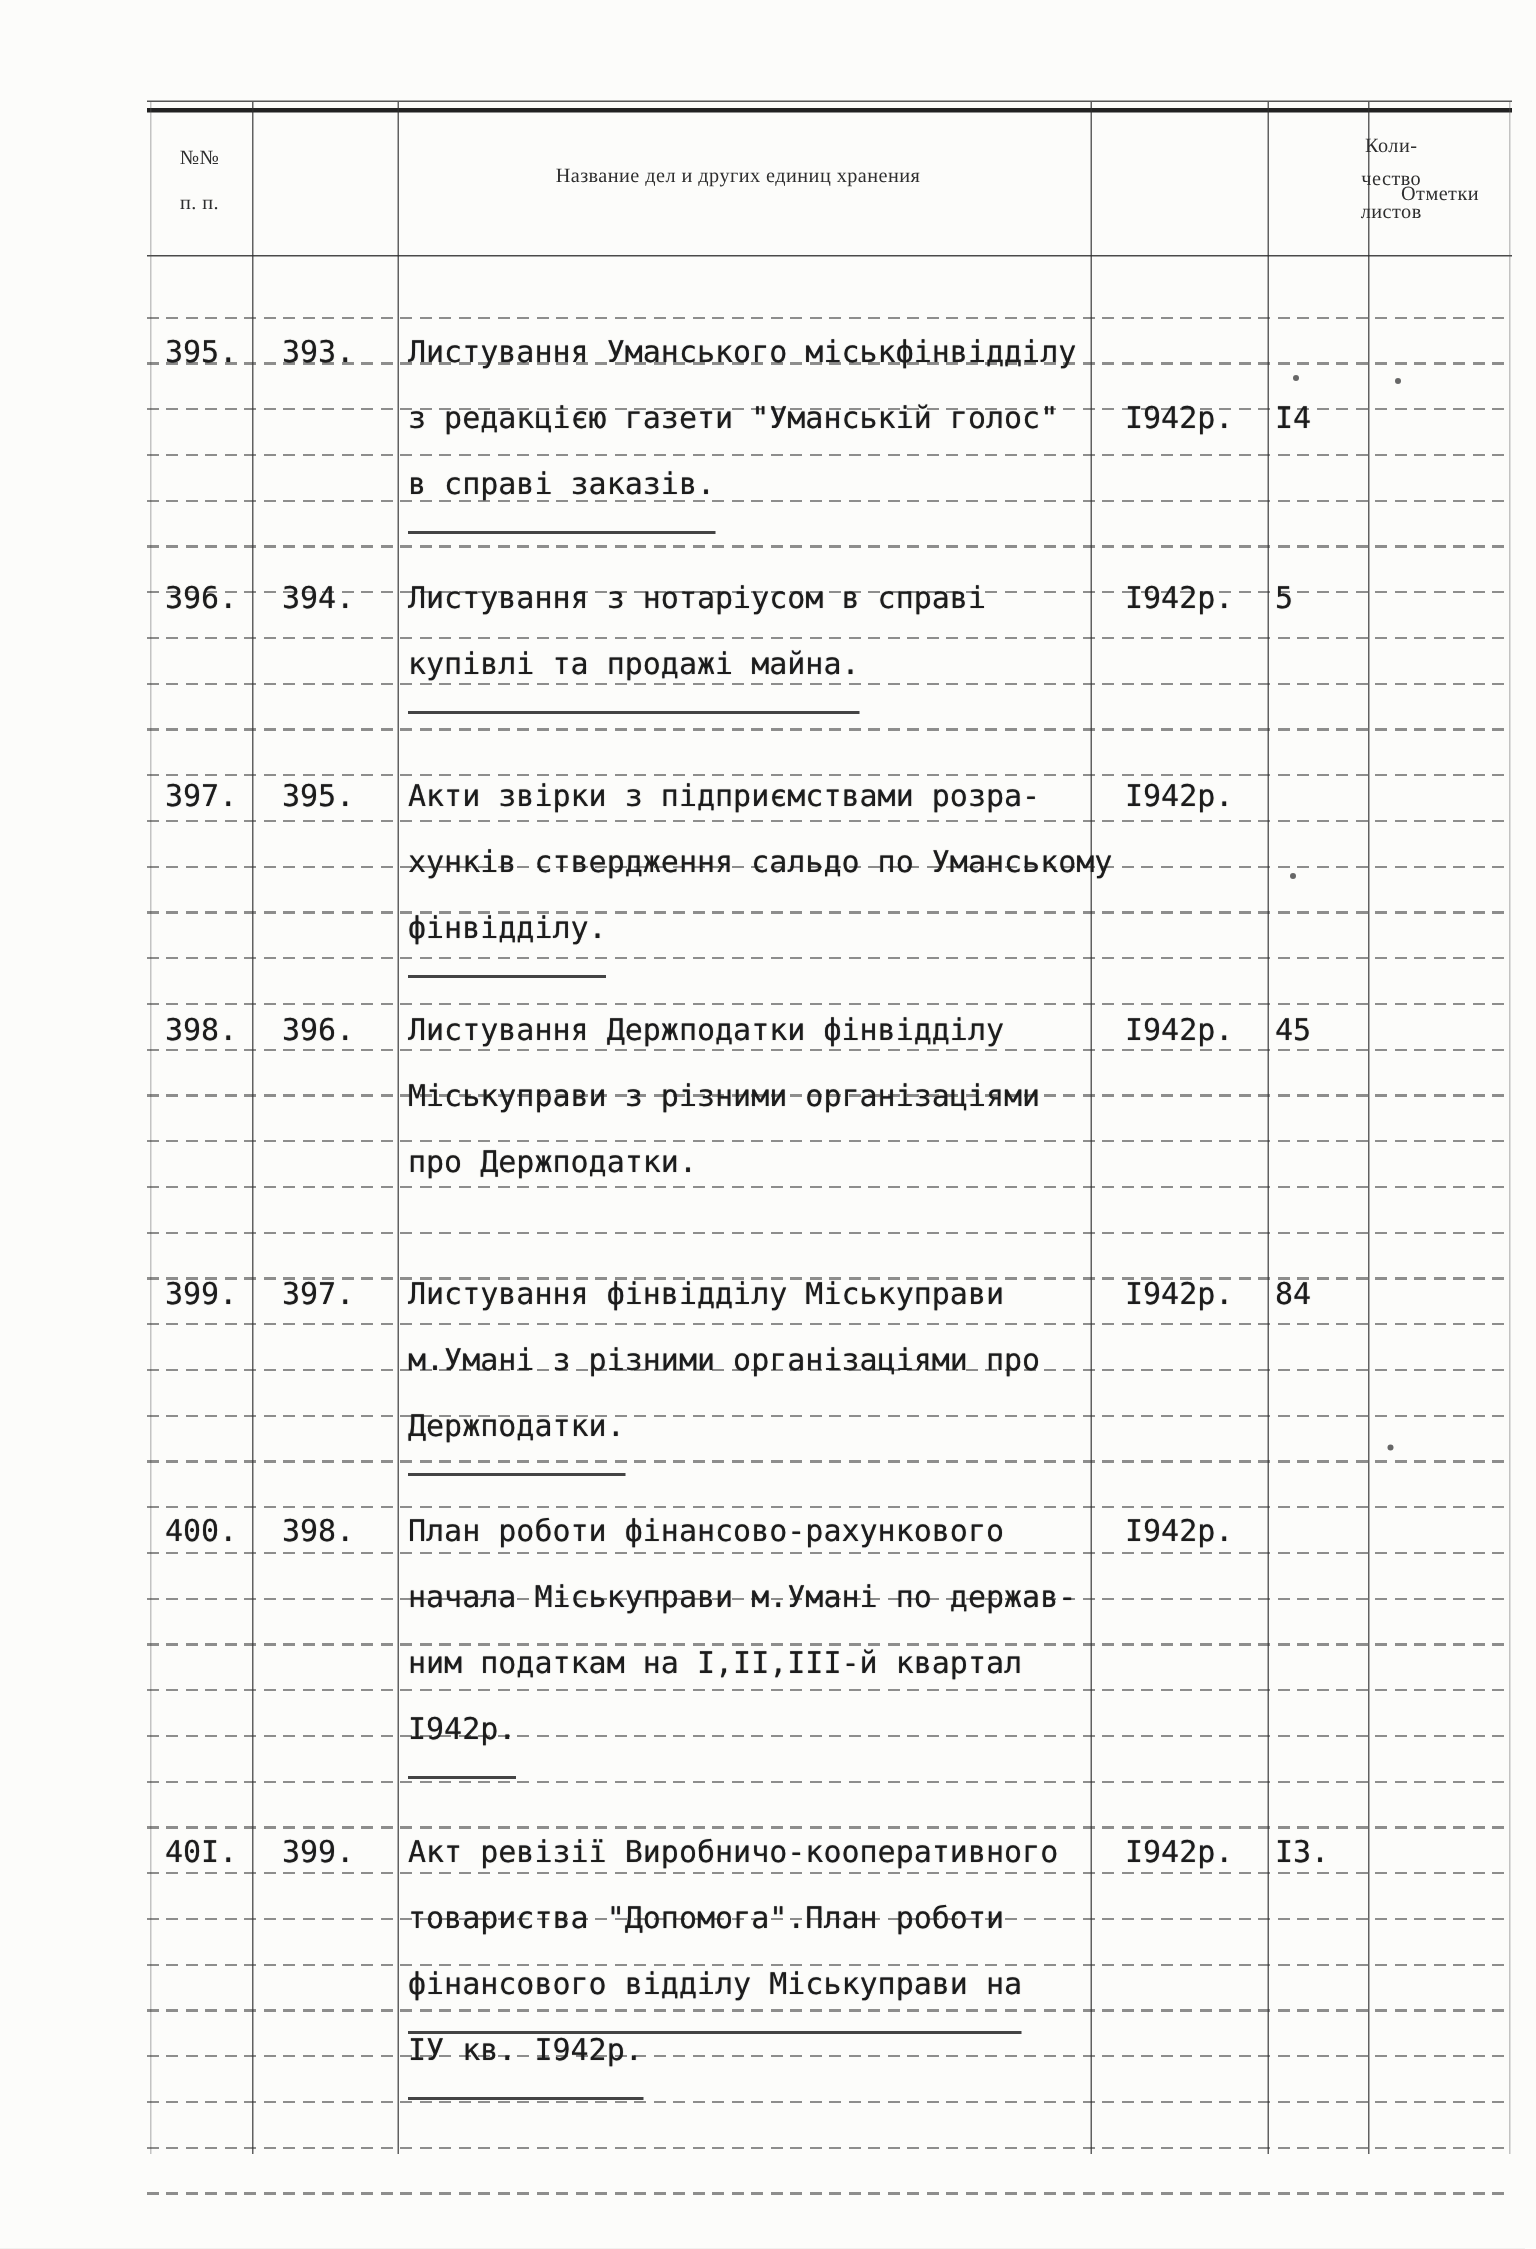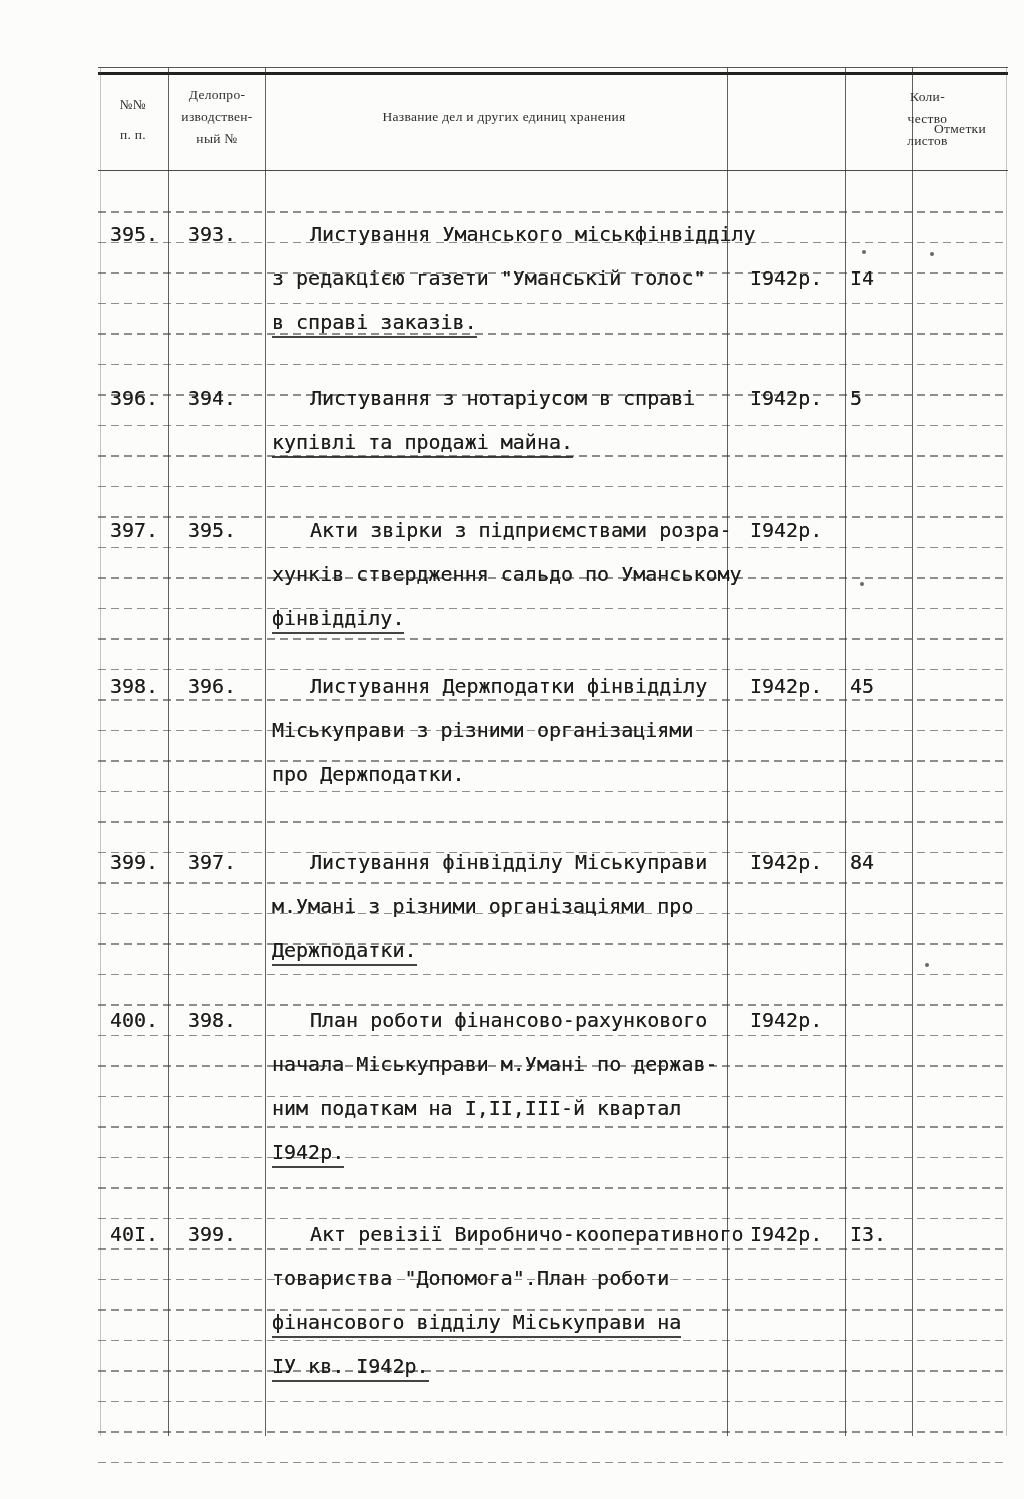--- a/index.html
+++ b/index.html
@@ -47,46 +47,46 @@
     font-family: "Liberation Serif", "DejaVu Serif", serif;
     font-size: 13.5px;
     color: #2e2e2e;
     text-align: center;
     letter-spacing: 0.3px;
   }
   .hdr div { line-height: 22px; }
   .h-no     { left: 100px; top: 90px;  width: 66px;  }
   .h-no div { line-height: 30px; }
   .h-office { left: 170px; top: 84px;  width: 94px;  }
-  .h-title  { left: 276px; top: 106px; width: 456px; }
+  .h-title  { left: 264px; top: 106px; width: 456px; }
   .h-date   { left: 730px; top: 94px;  width: 112px; }
   .h-date div { line-height: 28px; }
   .h-sheets { left: 885px; top: 86px;  width: 85px;  }
   .h-marks  { left: 914px; top: 118px; width: 92px;  }
 
   
   .entry { position: absolute; left: 0; width: 1024px; height: 0; overflow: visible; }
   .tw {
     position: absolute;
     font-family: "DejaVu Sans Mono", monospace;
     font-size: 20px;
     color: #1c1c1c;
     white-space: nowrap;
     text-shadow: 0 0 0.6px rgba(20,20,20,0.65);
   }
   .num    { left: 110px; top: 0; }
   .office { left: 188px; top: 0; text-align: center; }
   .date   { left: 750px; top: 0; }
   .sheets { left: 850px; top: 0; width: 64px; text-align: left; }
   .line   { left: 272px; }
-  .line-0 { top: 0px; margin-left: 38px;   }
+  .line-0 { top: 0px;   }
   .line-1 { top: 44px;  }
   .line-2 { top: 88px;  }
   .line-3 { top: 132px; }
-  .ul { border-bottom: 2px solid rgba(35,35,35,0.85); padding-bottom: 2px; }
+  .ul { border-bottom: 2px solid rgba(35,35,35,0.85); padding-bottom: 20px; }
 
   .e0 { top: 222px; }
   .e0 .date, .e0 .sheets { top: 44px; }
   .e1 { top: 386px; }
   .e2 { top: 518px; }
   .e3 { top: 674px; }
   .e4 { top: 850px; }
   .e5 { top: 1008px; }
   .e6 { top: 1222px; }
 
@@ -113,25 +113,20 @@
   <div class="vline v-c4"></div>
   <div class="vline v-c5"></div>
   <div class="vline v-right"></div>
 
   <div class="rules"></div>
 
   <div class="hdr h-no">
     <div>№№</div>
     <div>п. п.</div>
   </div>
-  <div class="hdr h-office">
-    <div>Делопро-</div>
-    <div>изводствен-</div>
-    <div>ный №</div>
-  </div>
   <div class="hdr h-title">
     <div>Название дел и других единиц хранения</div>
   </div>
   <div class="hdr h-sheets">
     <div>Коли-</div>
     <div>чество</div>
     <div>листов</div>
   </div>
   <div class="hdr h-marks">
     <div>Отметки</div>

